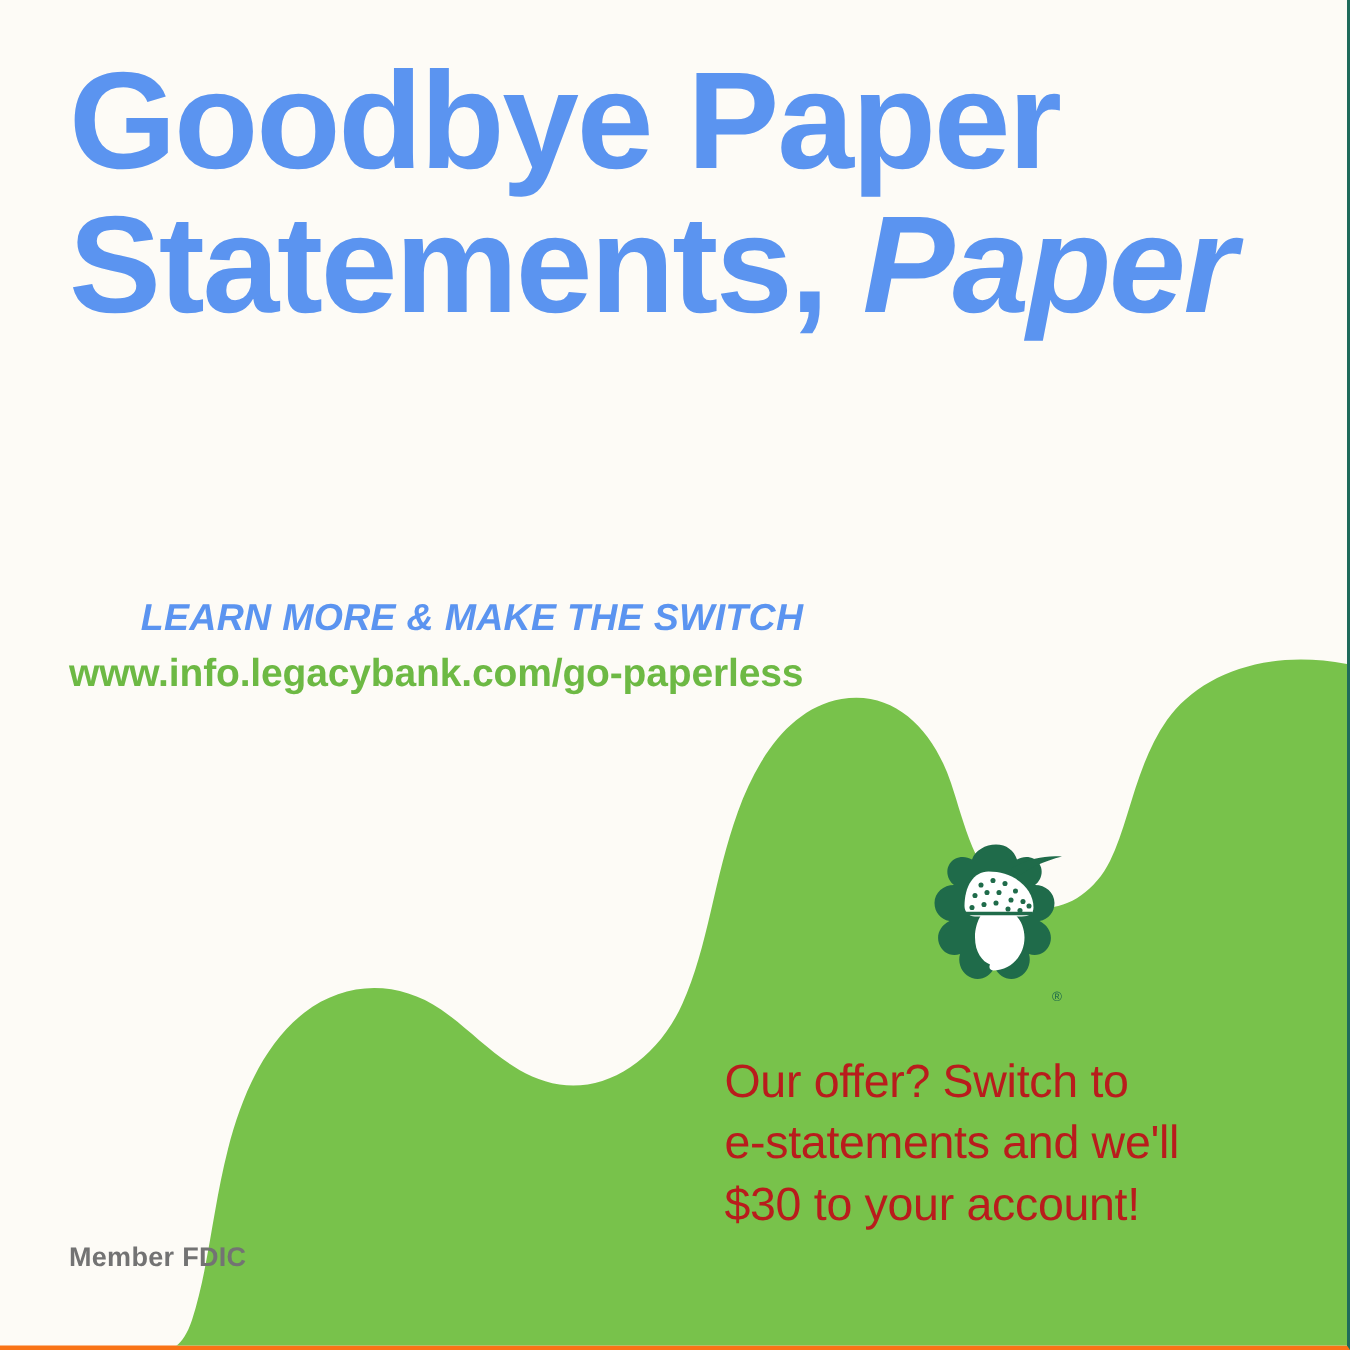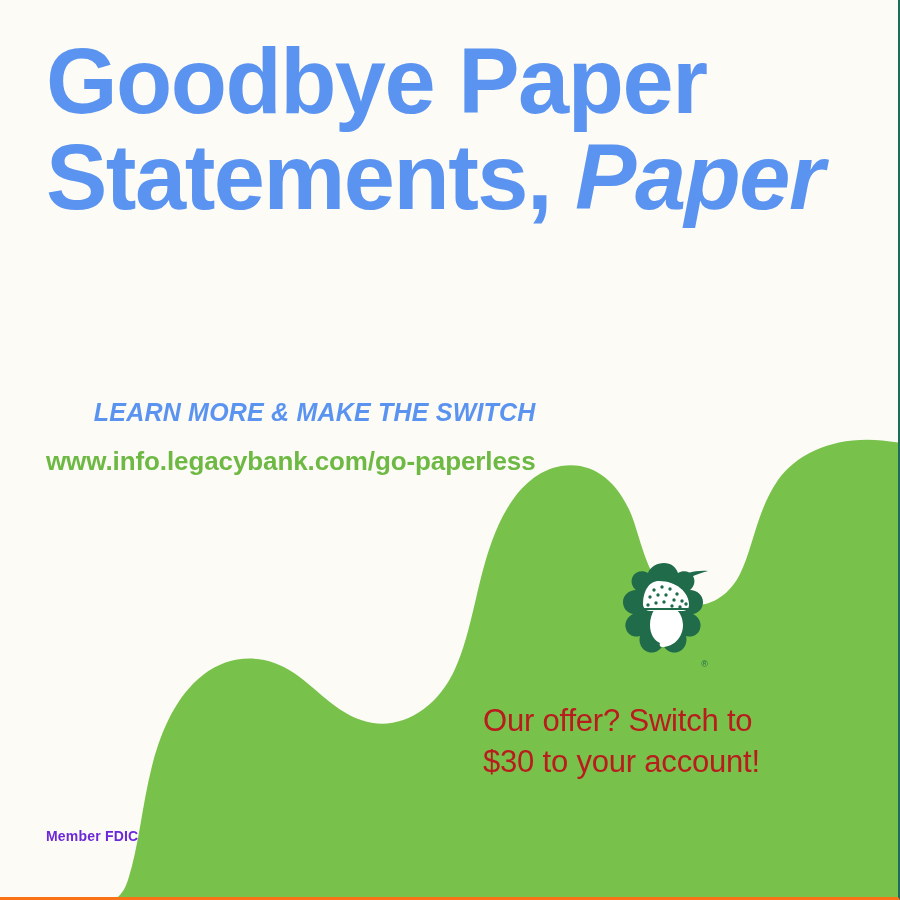--- a/index.html
+++ b/index.html
@@ -54,21 +54,21 @@
     line-height:1.25;
     white-space:nowrap;
     text-align:right;
   }
   #subhead-url {
     color:#6DB944;
     font-weight:700;
     font-size:26px;
     letter-spacing:-0.1px;
     line-height:1.35;
-    margin-top:16px;
+    margin-top:3px;
     white-space:nowrap;
   }
 
   
   #logo {
     position:absolute;
     left:612px; top:557px;
     width:104px; height:112px;
     z-index:4;
   }
@@ -93,23 +93,23 @@
     line-height:1.33;
     letter-spacing:-0.2px;
   }
   #offer-copy .ln { display:block; white-space:nowrap; }
 
   
   #member-fdic {
     position:absolute;
     left:46px; top:828px;
     z-index:4;
-    color:#6d28d9;
-    font-weight:700;
-    font-size:14px;
+    color:#737373;
+    font-weight:700;
+    font-size:18px;
     letter-spacing:0.2px;
   }
 </style>
 </head>
 <body>
 
 <div id="poster">
 
   <div id="blob-layer">
     <svg viewBox="0 0 900 900" xmlns="http://www.w3.org/2000/svg" aria-hidden="true">
@@ -214,18 +214,19 @@
 
       <path fill="none" stroke="#1F6B4A" stroke-width="2.2" d="
         M 32,52 L 76,52
       "></path>
     </svg>
     <span id="logo-reg">®</span>
   </div>
 
   <div id="offer-copy">
     <span class="ln">Our offer? Switch to</span>
+    <span class="ln">e-statements and we'll</span>
     <span class="ln">$30 to your account!</span>
   </div>
 
   <div id="member-fdic">Member FDIC</div>
 
 </div>
 
 </body></html>

